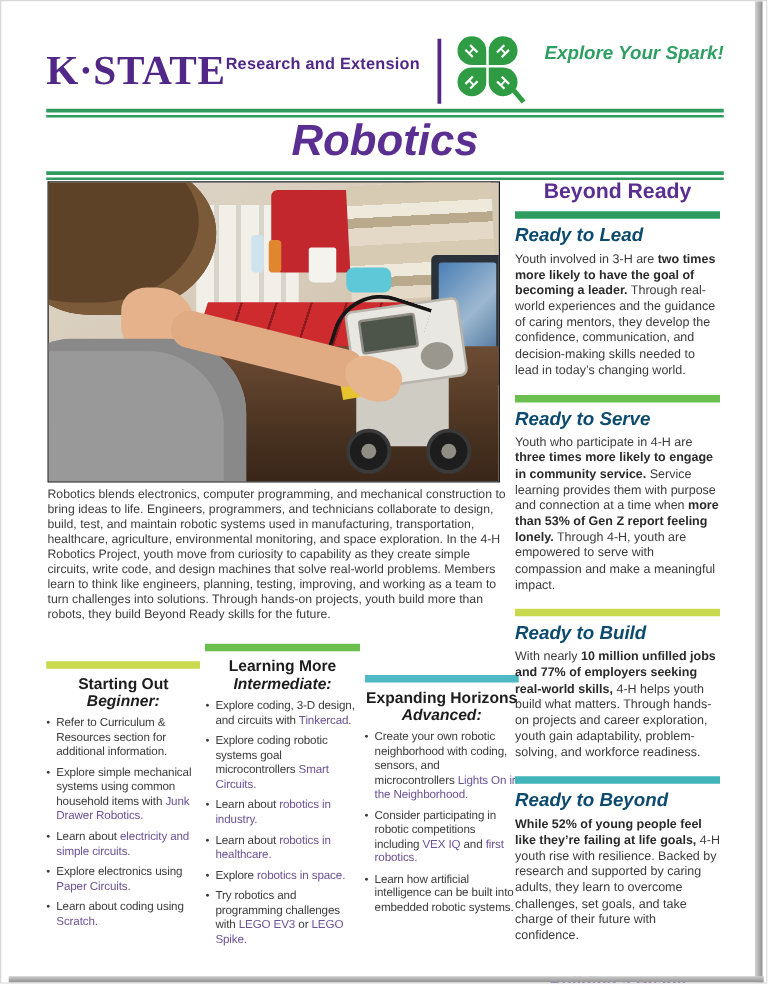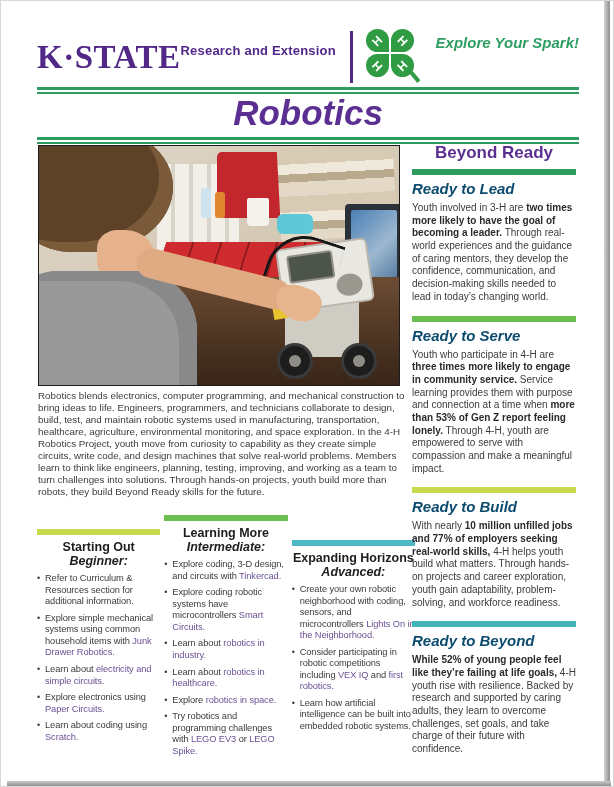--- a/index.html
+++ b/index.html
@@ -194,21 +194,21 @@
           <li><span>Explore electronics using </span><span class="lnk">Paper Circuits.</span></li>
           <li><span>Learn about coding using </span><span class="lnk">Scratch.</span></li>
         </ul>
     </div>
     <div class="level-col">
       <div class="level-bar" style="background: rgb(106, 191, 79);"></div>
       <div class="level-title">Learning More</div>
       <div class="level-sub">Intermediate:</div>
       <ul class="bullets">
           <li><span>Explore coding, 3-D design, and circuits with </span><span class="lnk">Tinkercad.</span></li>
-          <li><span>Explore coding robotic systems have microcontrollers </span><span class="lnk">Smart Circuits.</span></li>
+          <li><span>Explore coding robotic systems goal microcontrollers </span><span class="lnk">Smart Circuits.</span></li>
           <li><span>Learn about </span><span class="lnk">robotics in industry.</span></li>
           <li><span>Learn about </span><span class="lnk">robotics in healthcare.</span></li>
           <li><span>Explore </span><span class="lnk">robotics in space.</span></li>
           <li><span>Try robotics and programming challenges with </span><span class="lnk">LEGO EV3</span><span> or </span><span class="lnk">LEGO Spike.</span></li>
         </ul>
     </div>
     <div class="level-col">
       <div class="level-bar" style="background: rgb(79, 184, 197);"></div>
       <div class="level-title">Expanding Horizons</div>
       <div class="level-sub">Advanced:</div>

